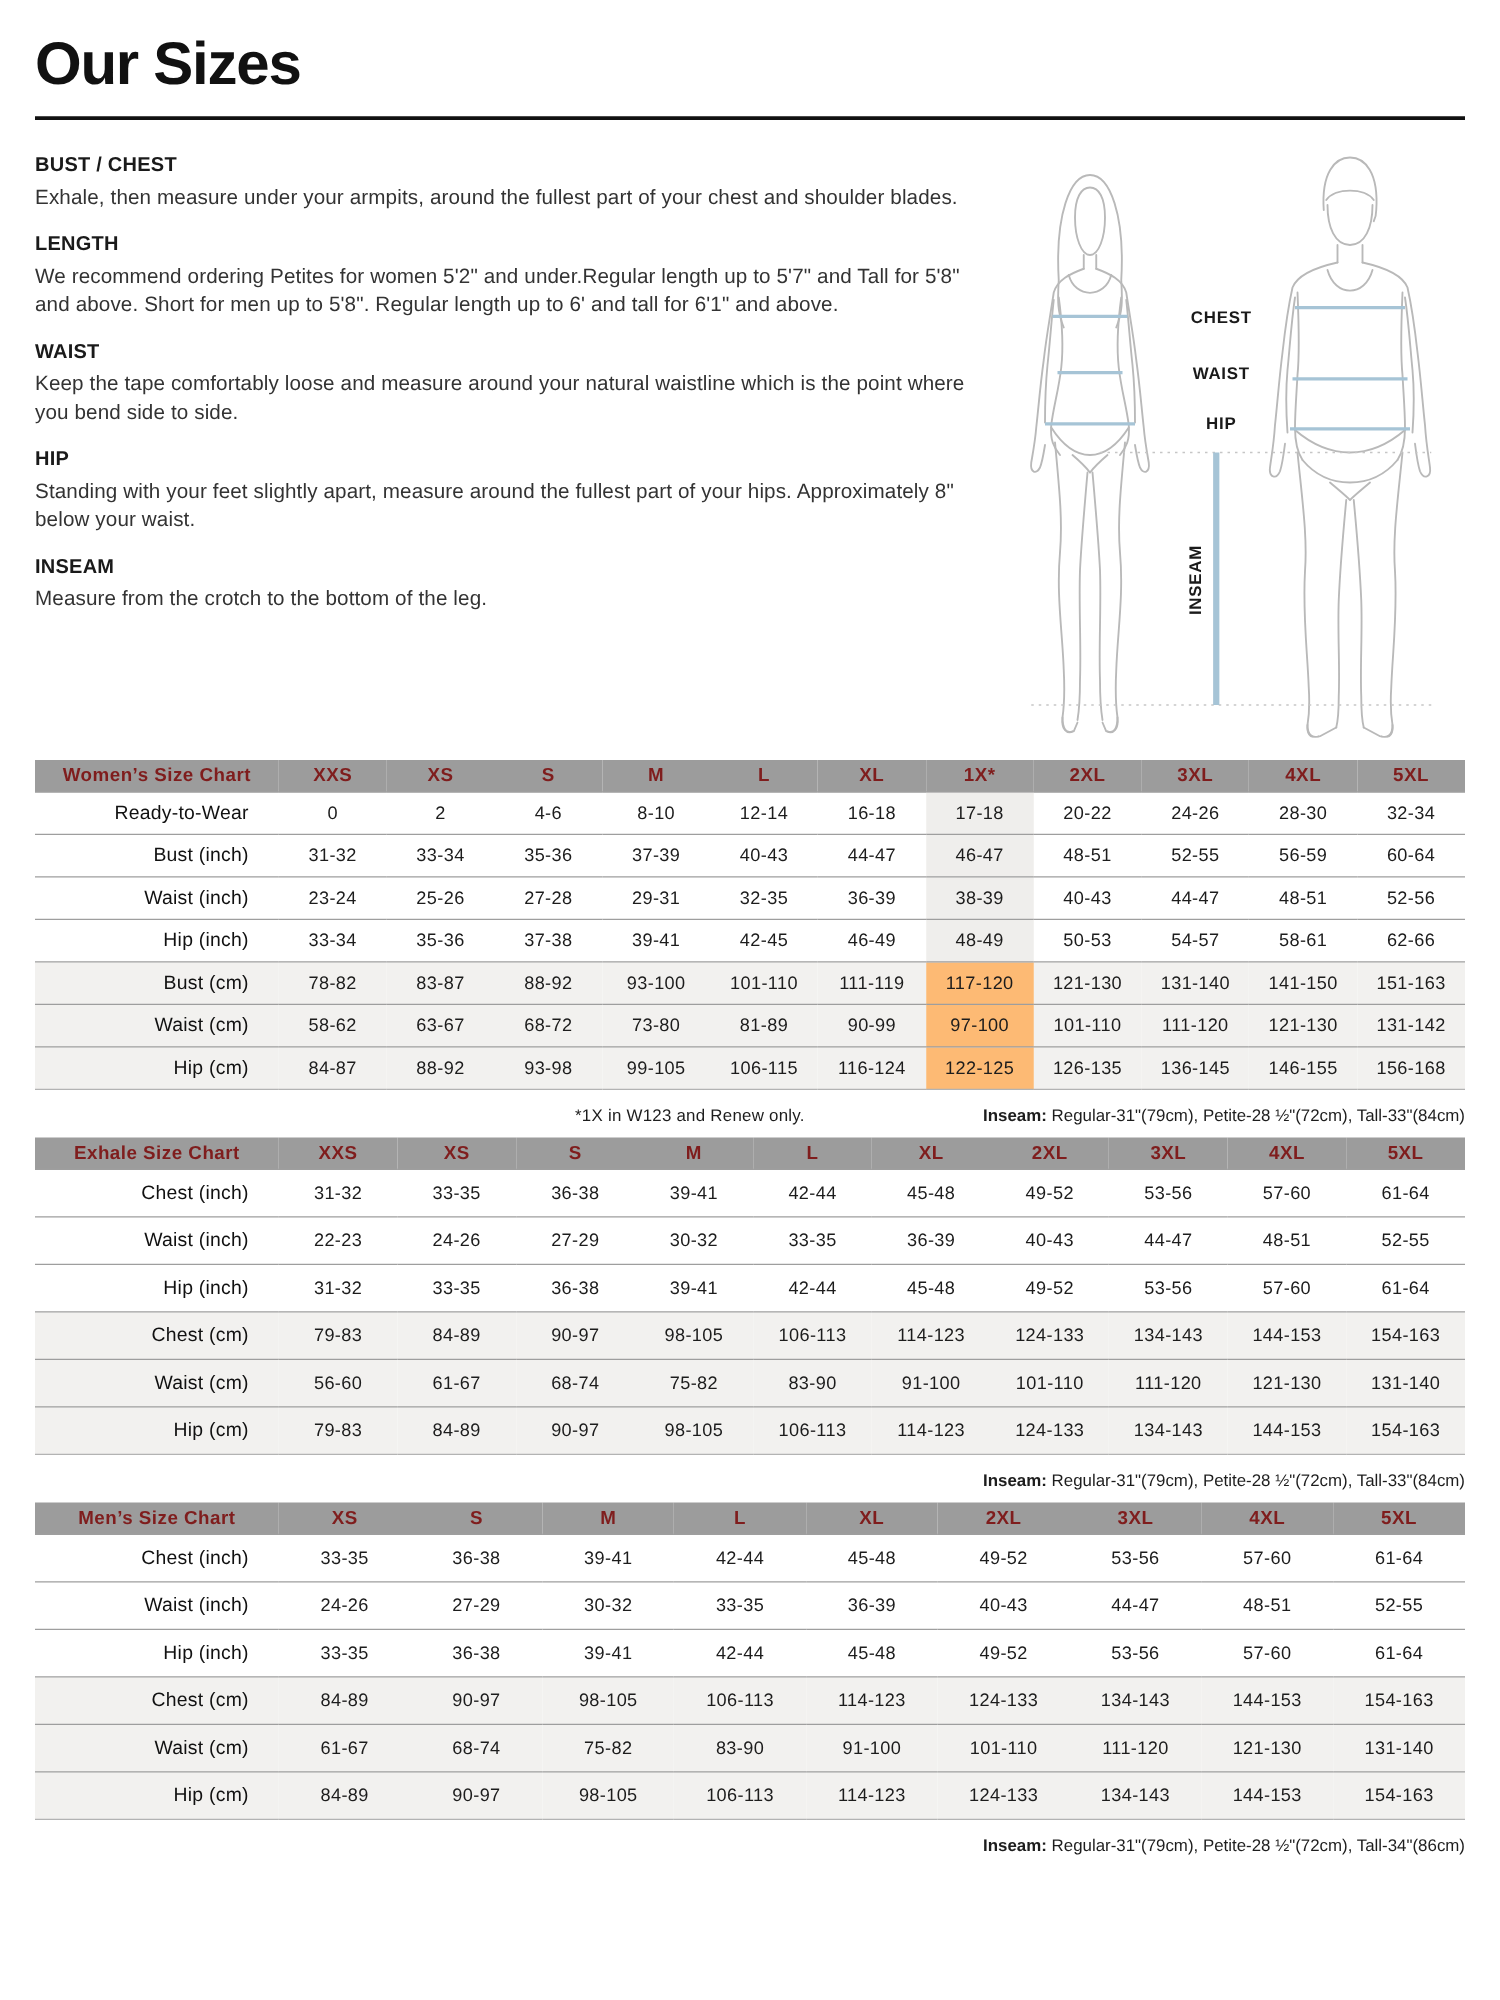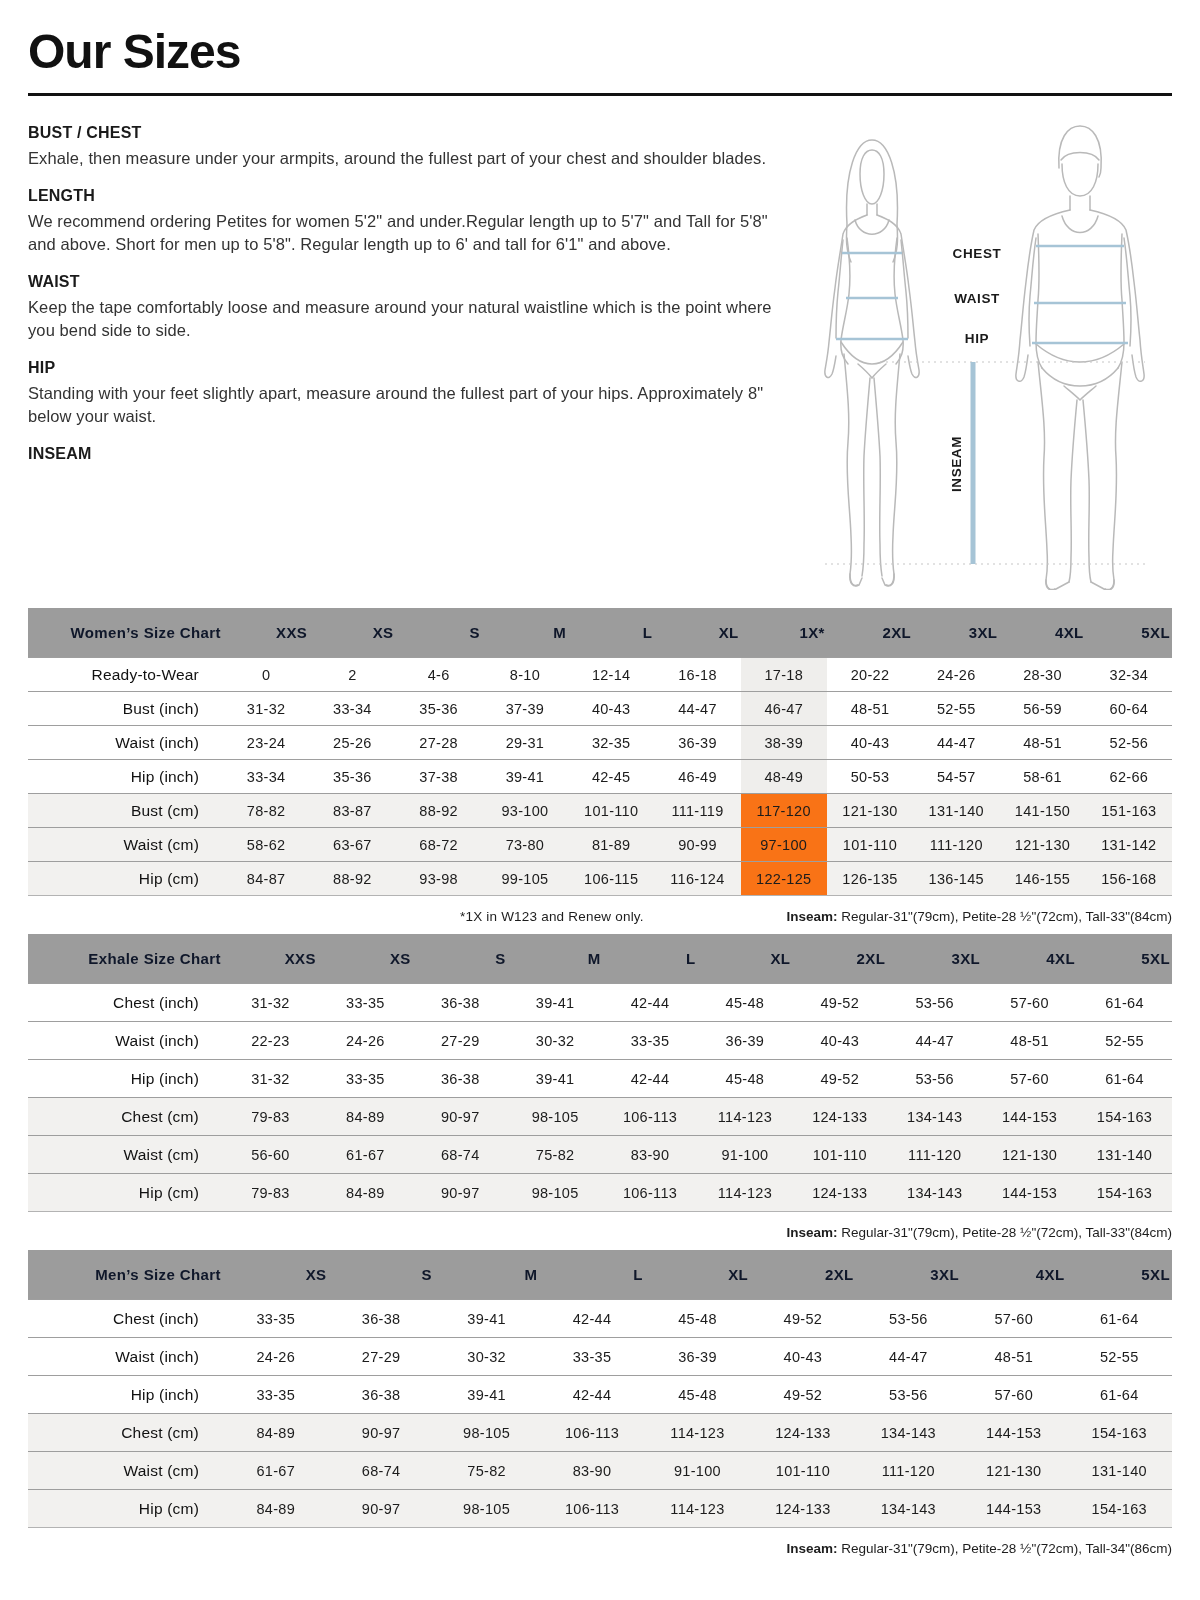--- a/index.html
+++ b/index.html
@@ -24,29 +24,29 @@
   .fig-line { stroke: #b9b9b9; stroke-width: 1.5; fill: none; stroke-linecap: round; }
   .blue-line { stroke: #a6c4d6; stroke-width: 2.6; fill: none; }
   .inseam-bar { stroke: #a6c4d6; stroke-width: 5; fill: none; }
   .dash-line { stroke: #c6c6c6; stroke-width: 1.2; fill: none; stroke-dasharray: 2 4; }
   .diag-label { font-family: "Liberation Sans", sans-serif; font-size: 13.5px; font-weight: 700; fill: #1a1a1a; letter-spacing: .6px; }
 
   
   .table-block { margin-top: 18px; }
   .table-block + .table-block { margin-top: 10px; }
   table.size-table { width: 100%; border-collapse: collapse; table-layout: fixed; border-bottom: 1px solid #b3b3b3; }
-  table.size-table thead th { background: #9c9c9c; color: #0f172a; font-weight: 700; font-size: 15px; letter-spacing: .4px; padding: 16px 2px; text-align: right; }
+  table.size-table thead th { background: #9c9c9c; color: #7f1d1d; font-weight: 700; font-size: 15px; letter-spacing: .4px; padding: 4px 2px; text-align: center; }
   table.size-table tbody th { text-align: right; padding-right: 24px; font-weight: 400; font-size: 15.5px; color: #111; letter-spacing: .2px; }
   table.size-table tbody td { text-align: center; font-size: 14.5px; color: #1c1c1c; letter-spacing: .3px; }
   table.size-table tbody tr { border-top: 1px solid #9e9e9e; }
   table.size-table tbody th, table.size-table tbody td { padding-top: 9.5px; padding-bottom: 9.5px; }
   table.size-table.compact tbody th, table.size-table.compact tbody td { padding-top: 7.5px; padding-bottom: 7.5px; }
   tr.alt { background: #f2f1ef; }
   td.hl, tr.alt td.hl { background: #efeeec; }
-  tr.alt td.hl { background: #f97316; }
+  tr.alt td.hl { background: #fdba74; }
 
   .foot-row { display: flex; justify-content: flex-end; align-items: baseline; margin: 13px 0 4px; font-size: 13.5px; color: #1d1d1d; }
   .foot-row.has-left { justify-content: space-between; }
   .fn-left { margin-left: 432px; letter-spacing: .2px; }
   .fn-right strong { font-weight: 700; }
 </style>
 </head>
 <body>
 
 <div class="page">
@@ -68,20 +68,21 @@
       <section>
         <h3>WAIST</h3>
         <p>Keep the tape comfortably loose and measure around your natural waistline which is the point where you bend side to side.</p>
       </section>
       <section>
         <h3>HIP</h3>
         <p>Standing with your feet slightly apart, measure around the fullest part of your hips. Approximately 8" below your waist.</p>
       </section>
       <section>
         <h3>INSEAM</h3>
+        <p>Measure from the crotch to the bottom of the leg.</p>
       </section>
     </div>
 
     <div class="diagram-wrap">
       <svg width="392" height="478" viewBox="0 0 392 478">
 
         <g>
           <path class="fig-line" d="M71,150 C66,138 66,128 67,112 C64,60 76,28 92,28 C108,28 120,60 117,112 C118,128 118,138 113,150"></path>
           <path class="fig-line" d="M80,62 C80,46 85,38 92,38 C99,38 104,46 104,62 C104,78 99,92 92,92 C85,92 80,78 80,62"></path>
           <path class="fig-line" d="M87,92 L87,103 M97,92 L97,103"></path>

